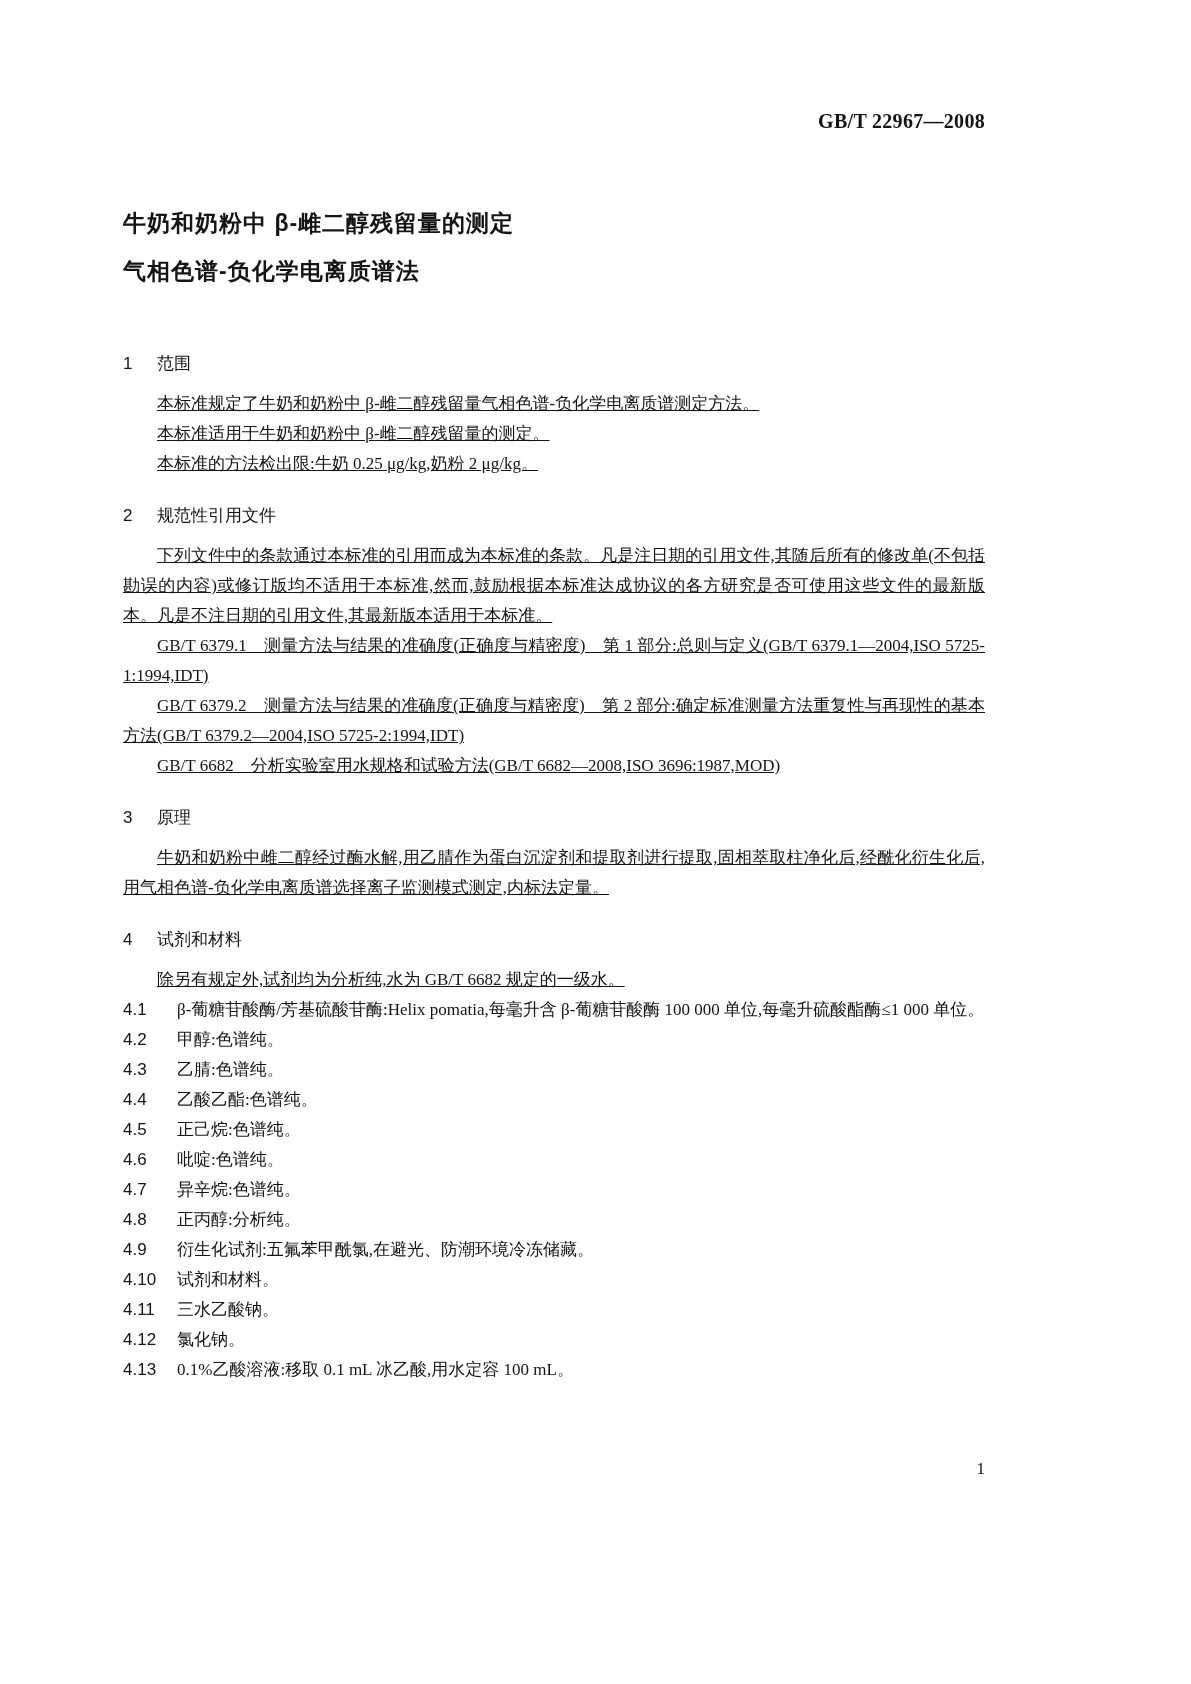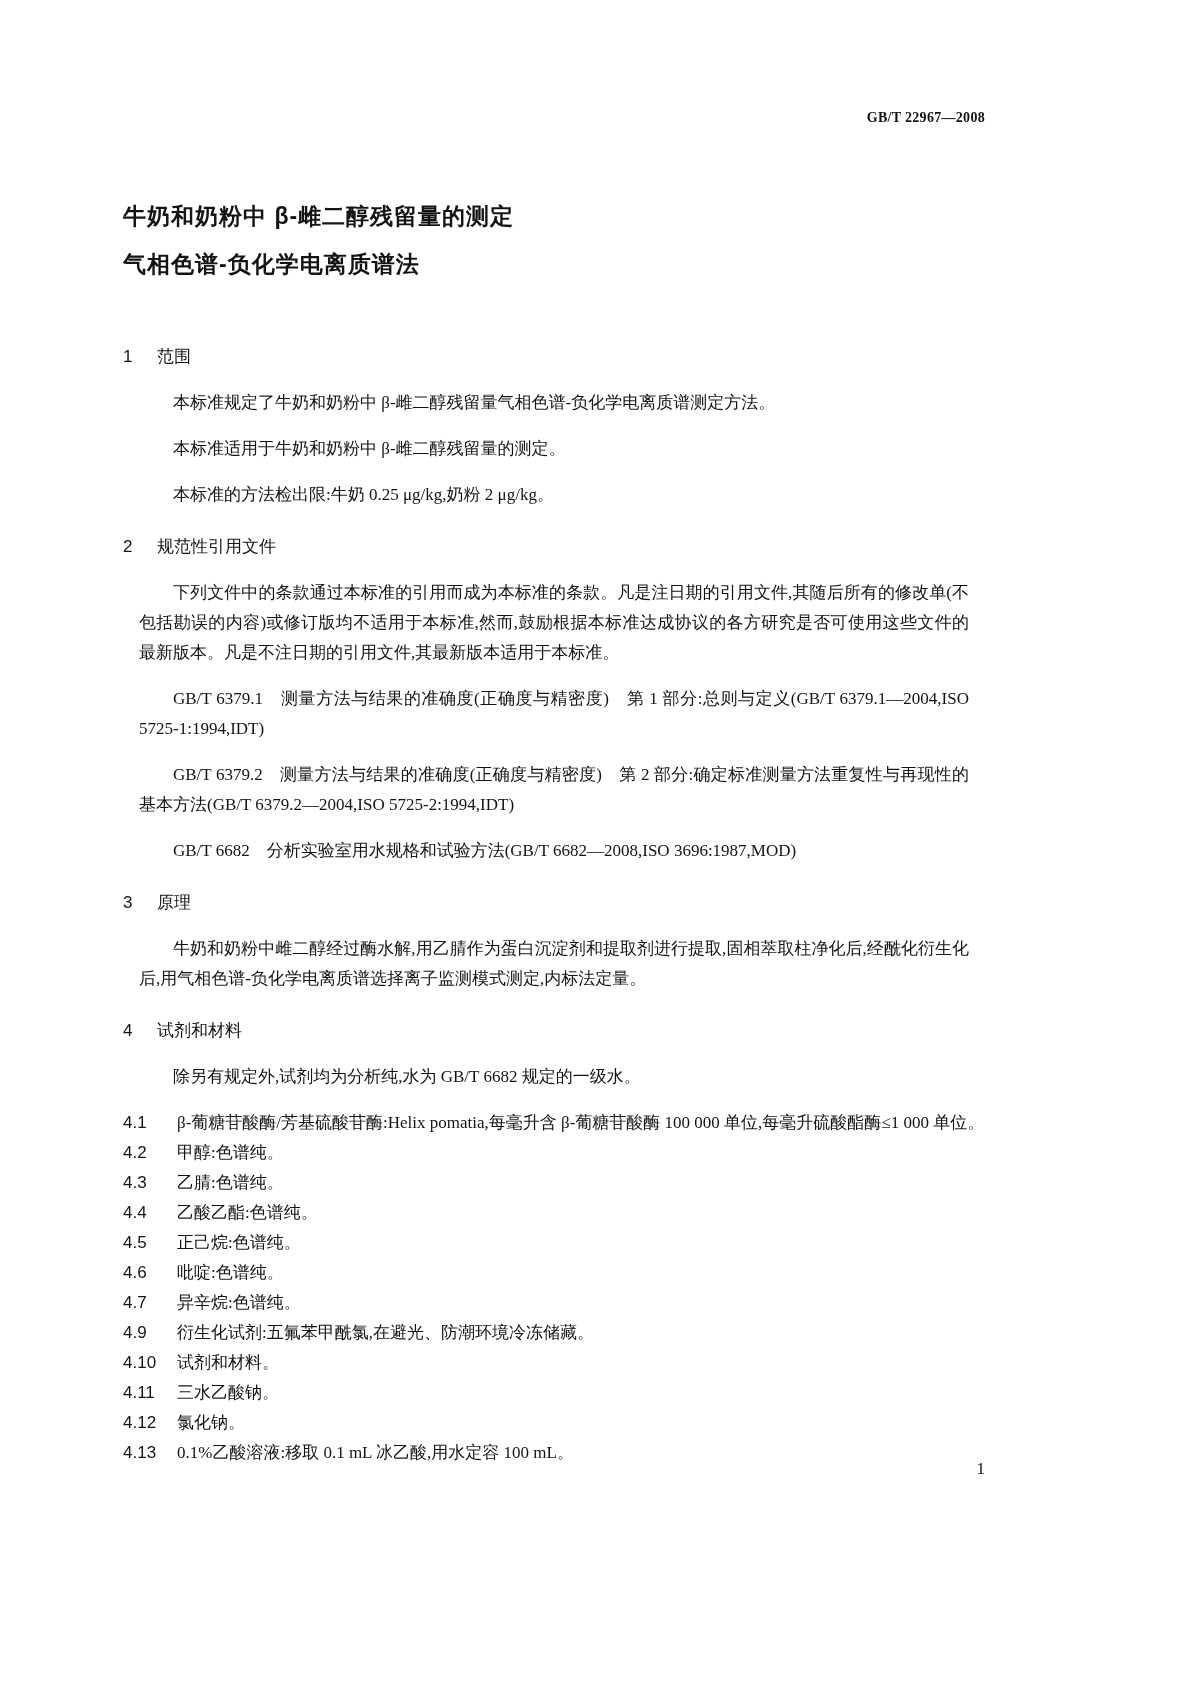--- a/index.html
+++ b/index.html
@@ -16,21 +16,21 @@
     position: absolute;
     left: 123px;
     top: 0;
     width: 862px;
   }
   .std-code {
     padding-top: 110px;
     text-align: right;
     font-family: "Liberation Serif", "DejaVu Serif", serif;
     font-weight: 700;
-    font-size: 14px;
+    font-size: 20px;
     letter-spacing: 0.3px;
   }
   .doc-title {
     margin-top: 66px;
     font-family: "Liberation Sans", "DejaVu Sans", sans-serif;
     font-weight: 700;
     font-size: 23px;
     line-height: 48px;
     letter-spacing: 1px;
   }
@@ -45,21 +45,22 @@
     display: inline-block;
     min-width: 18px;
     margin-right: 16px;
   }
   .m1 { margin-top: 54px; margin-bottom: 10px; }
   .m2 { margin-top: 22px; margin-bottom: 10px; }
   .body-p {
     font-size: 17px;
     line-height: 30px;
     text-align: justify;
-    margin: 16px;
+    margin: 0;
+    text-decoration: underline;
   }
   .ind { text-indent: 2em; }
   .item {
     font-size: 17px;
     line-height: 30px;
     text-align: justify;
     margin: 0;
   }
   .item .num {
     font-family: "Liberation Sans", "DejaVu Sans", sans-serif;
@@ -105,20 +106,21 @@
   <h2 class="sec m2"><span class="hnum">4</span><span>试剂和材料</span></h2>
   <p class="body-p ind">除另有规定外,试剂均为分析纯,水为 GB/T 6682 规定的一级水。</p>
 
   <p class="item"><span class="num">4.1</span><span>β-葡糖苷酸酶/芳基硫酸苷酶:Helix pomatia,每毫升含 β-葡糖苷酸酶 100 000 单位,每毫升硫酸酯酶≤1 000 单位。</span></p>
   <p class="item"><span class="num">4.2</span><span>甲醇:色谱纯。</span></p>
   <p class="item"><span class="num">4.3</span><span>乙腈:色谱纯。</span></p>
   <p class="item"><span class="num">4.4</span><span>乙酸乙酯:色谱纯。</span></p>
   <p class="item"><span class="num">4.5</span><span>正己烷:色谱纯。</span></p>
   <p class="item"><span class="num">4.6</span><span>吡啶:色谱纯。</span></p>
   <p class="item"><span class="num">4.7</span><span>异辛烷:色谱纯。</span></p>
+  <p class="item"><span class="num">4.8</span><span>正丙醇:分析纯。</span></p>
   <p class="item"><span class="num">4.9</span><span>衍生化试剂:五氟苯甲酰氯,在避光、防潮环境冷冻储藏。</span></p>
   <p class="item"><span class="num">4.10</span><span>试剂和材料。</span></p>
   <p class="item"><span class="num">4.11</span><span>三水乙酸钠。</span></p>
   <p class="item"><span class="num">4.12</span><span>氯化钠。</span></p>
   <p class="item"><span class="num">4.13</span><span>0.1%乙酸溶液:移取 0.1 mL 冰乙酸,用水定容 100 mL。</span></p>
 
 </div>
 
 <div class="page-num">1</div>
 

